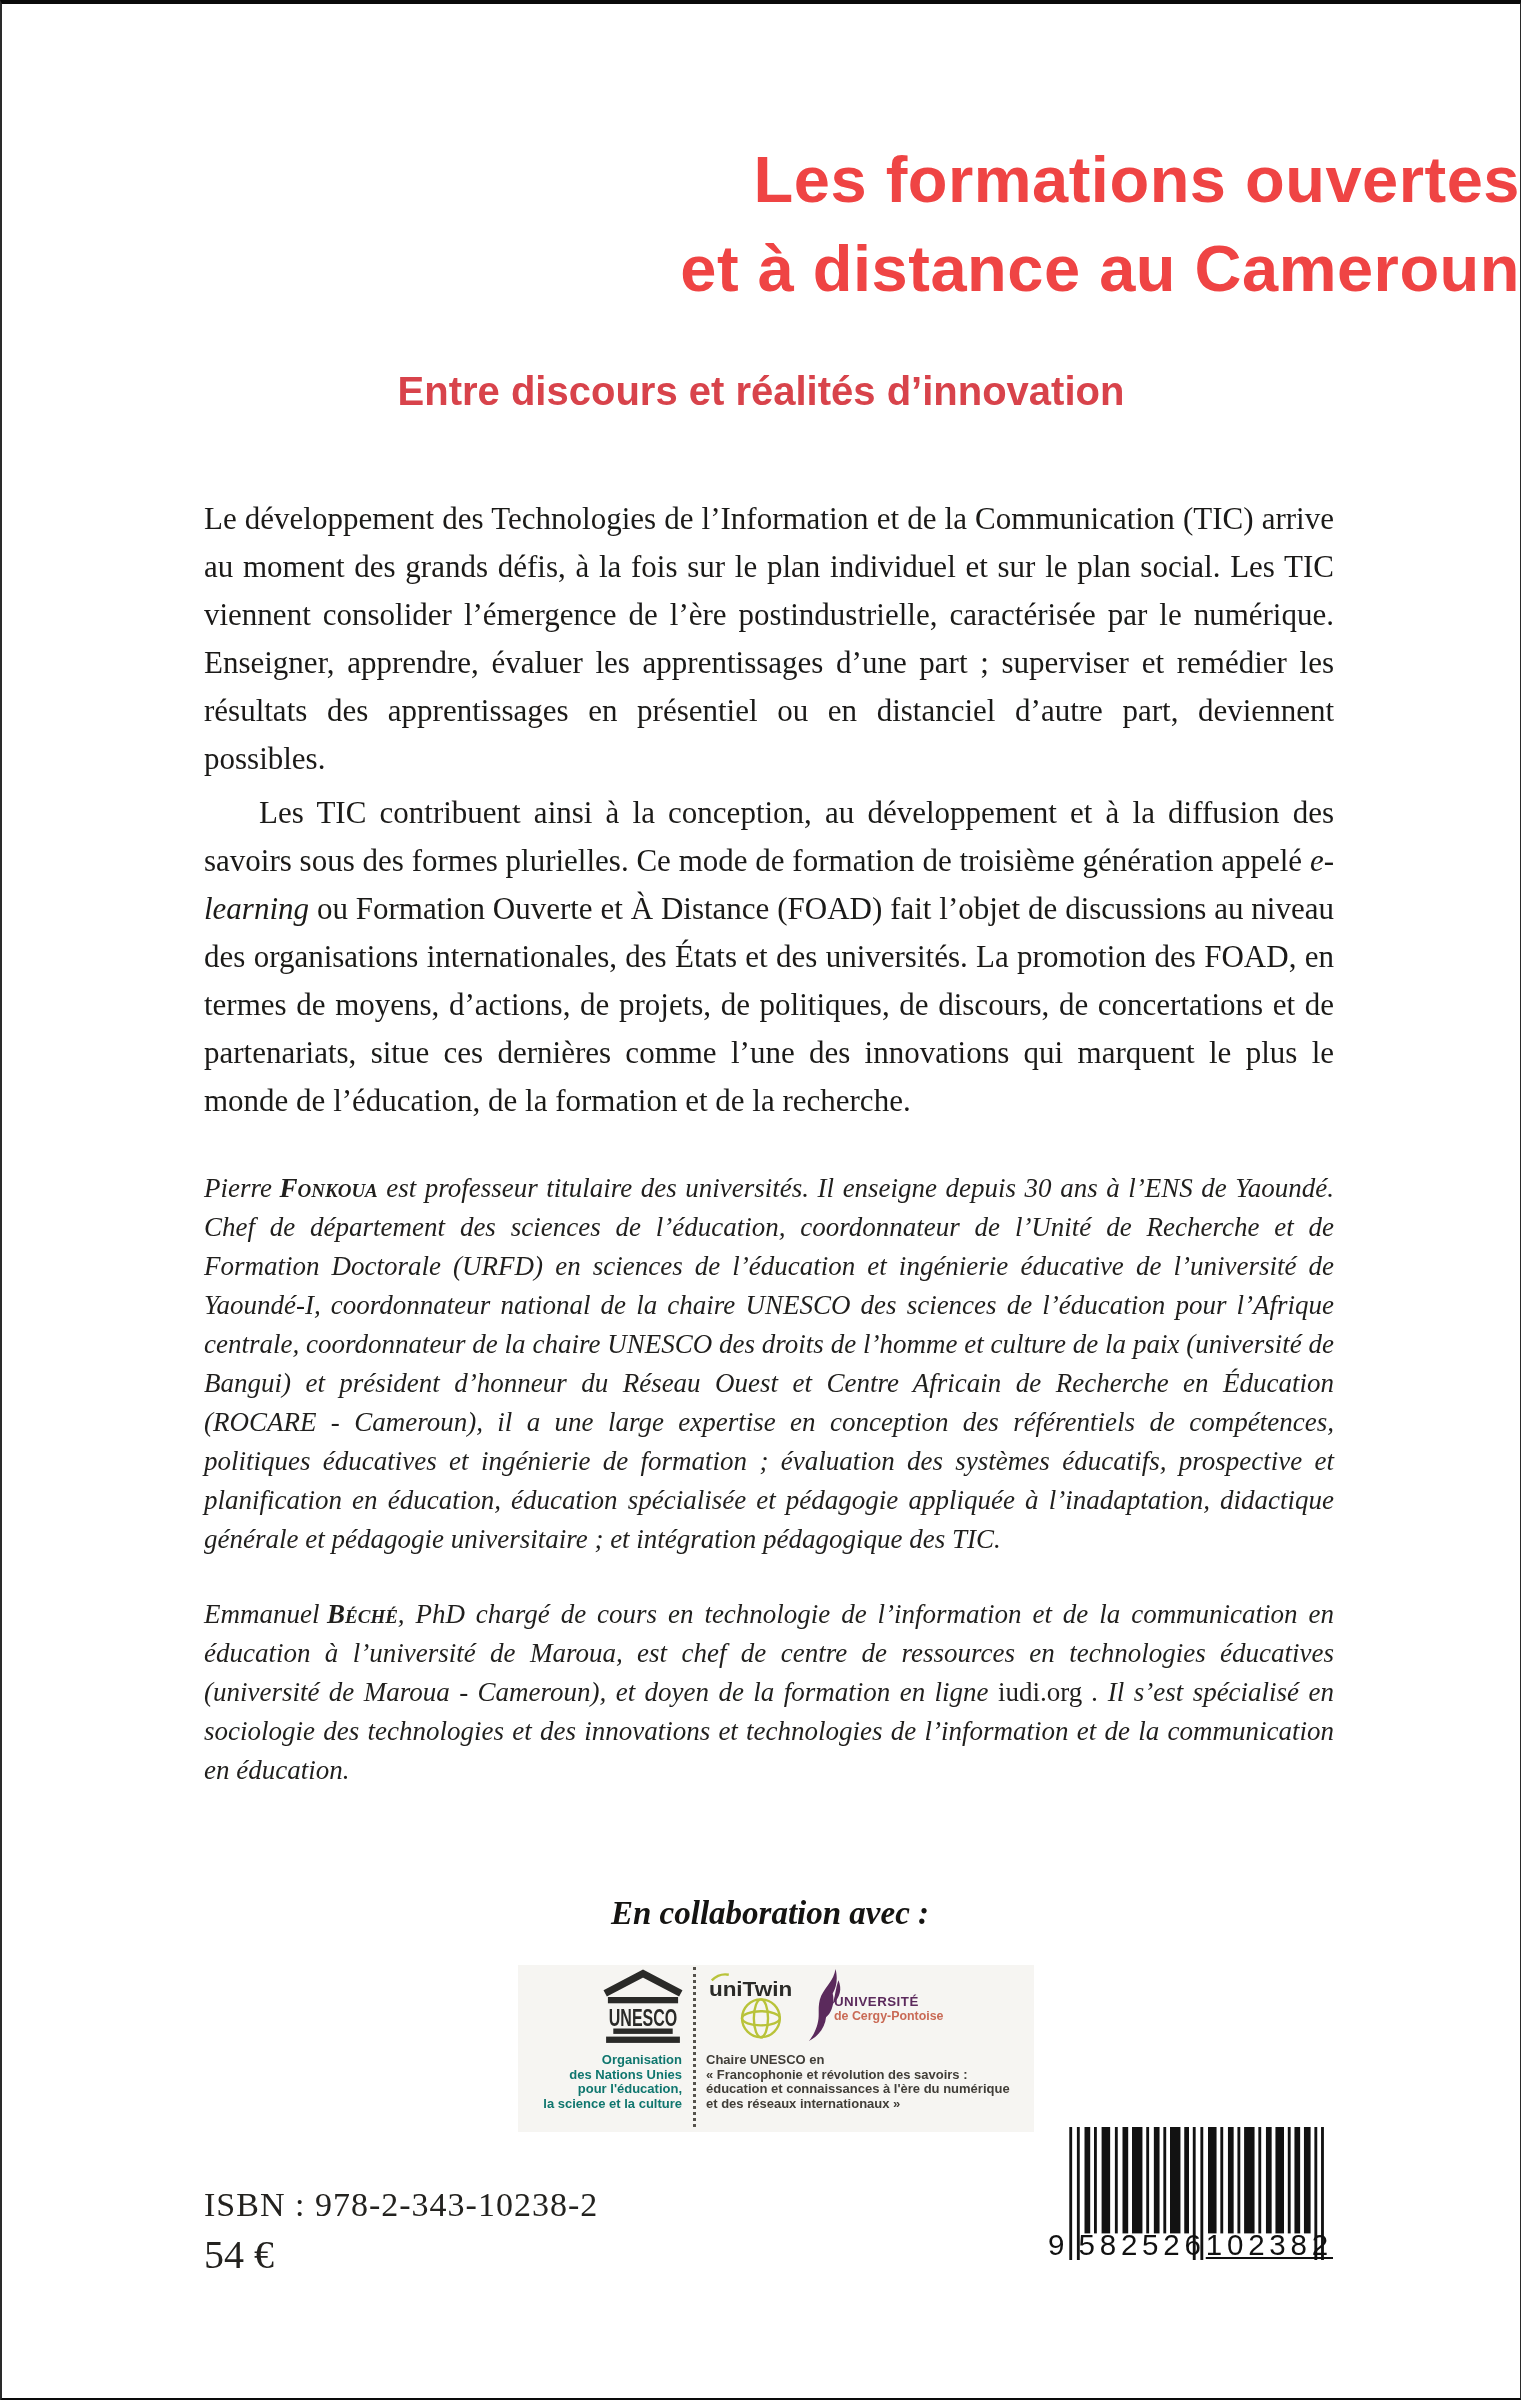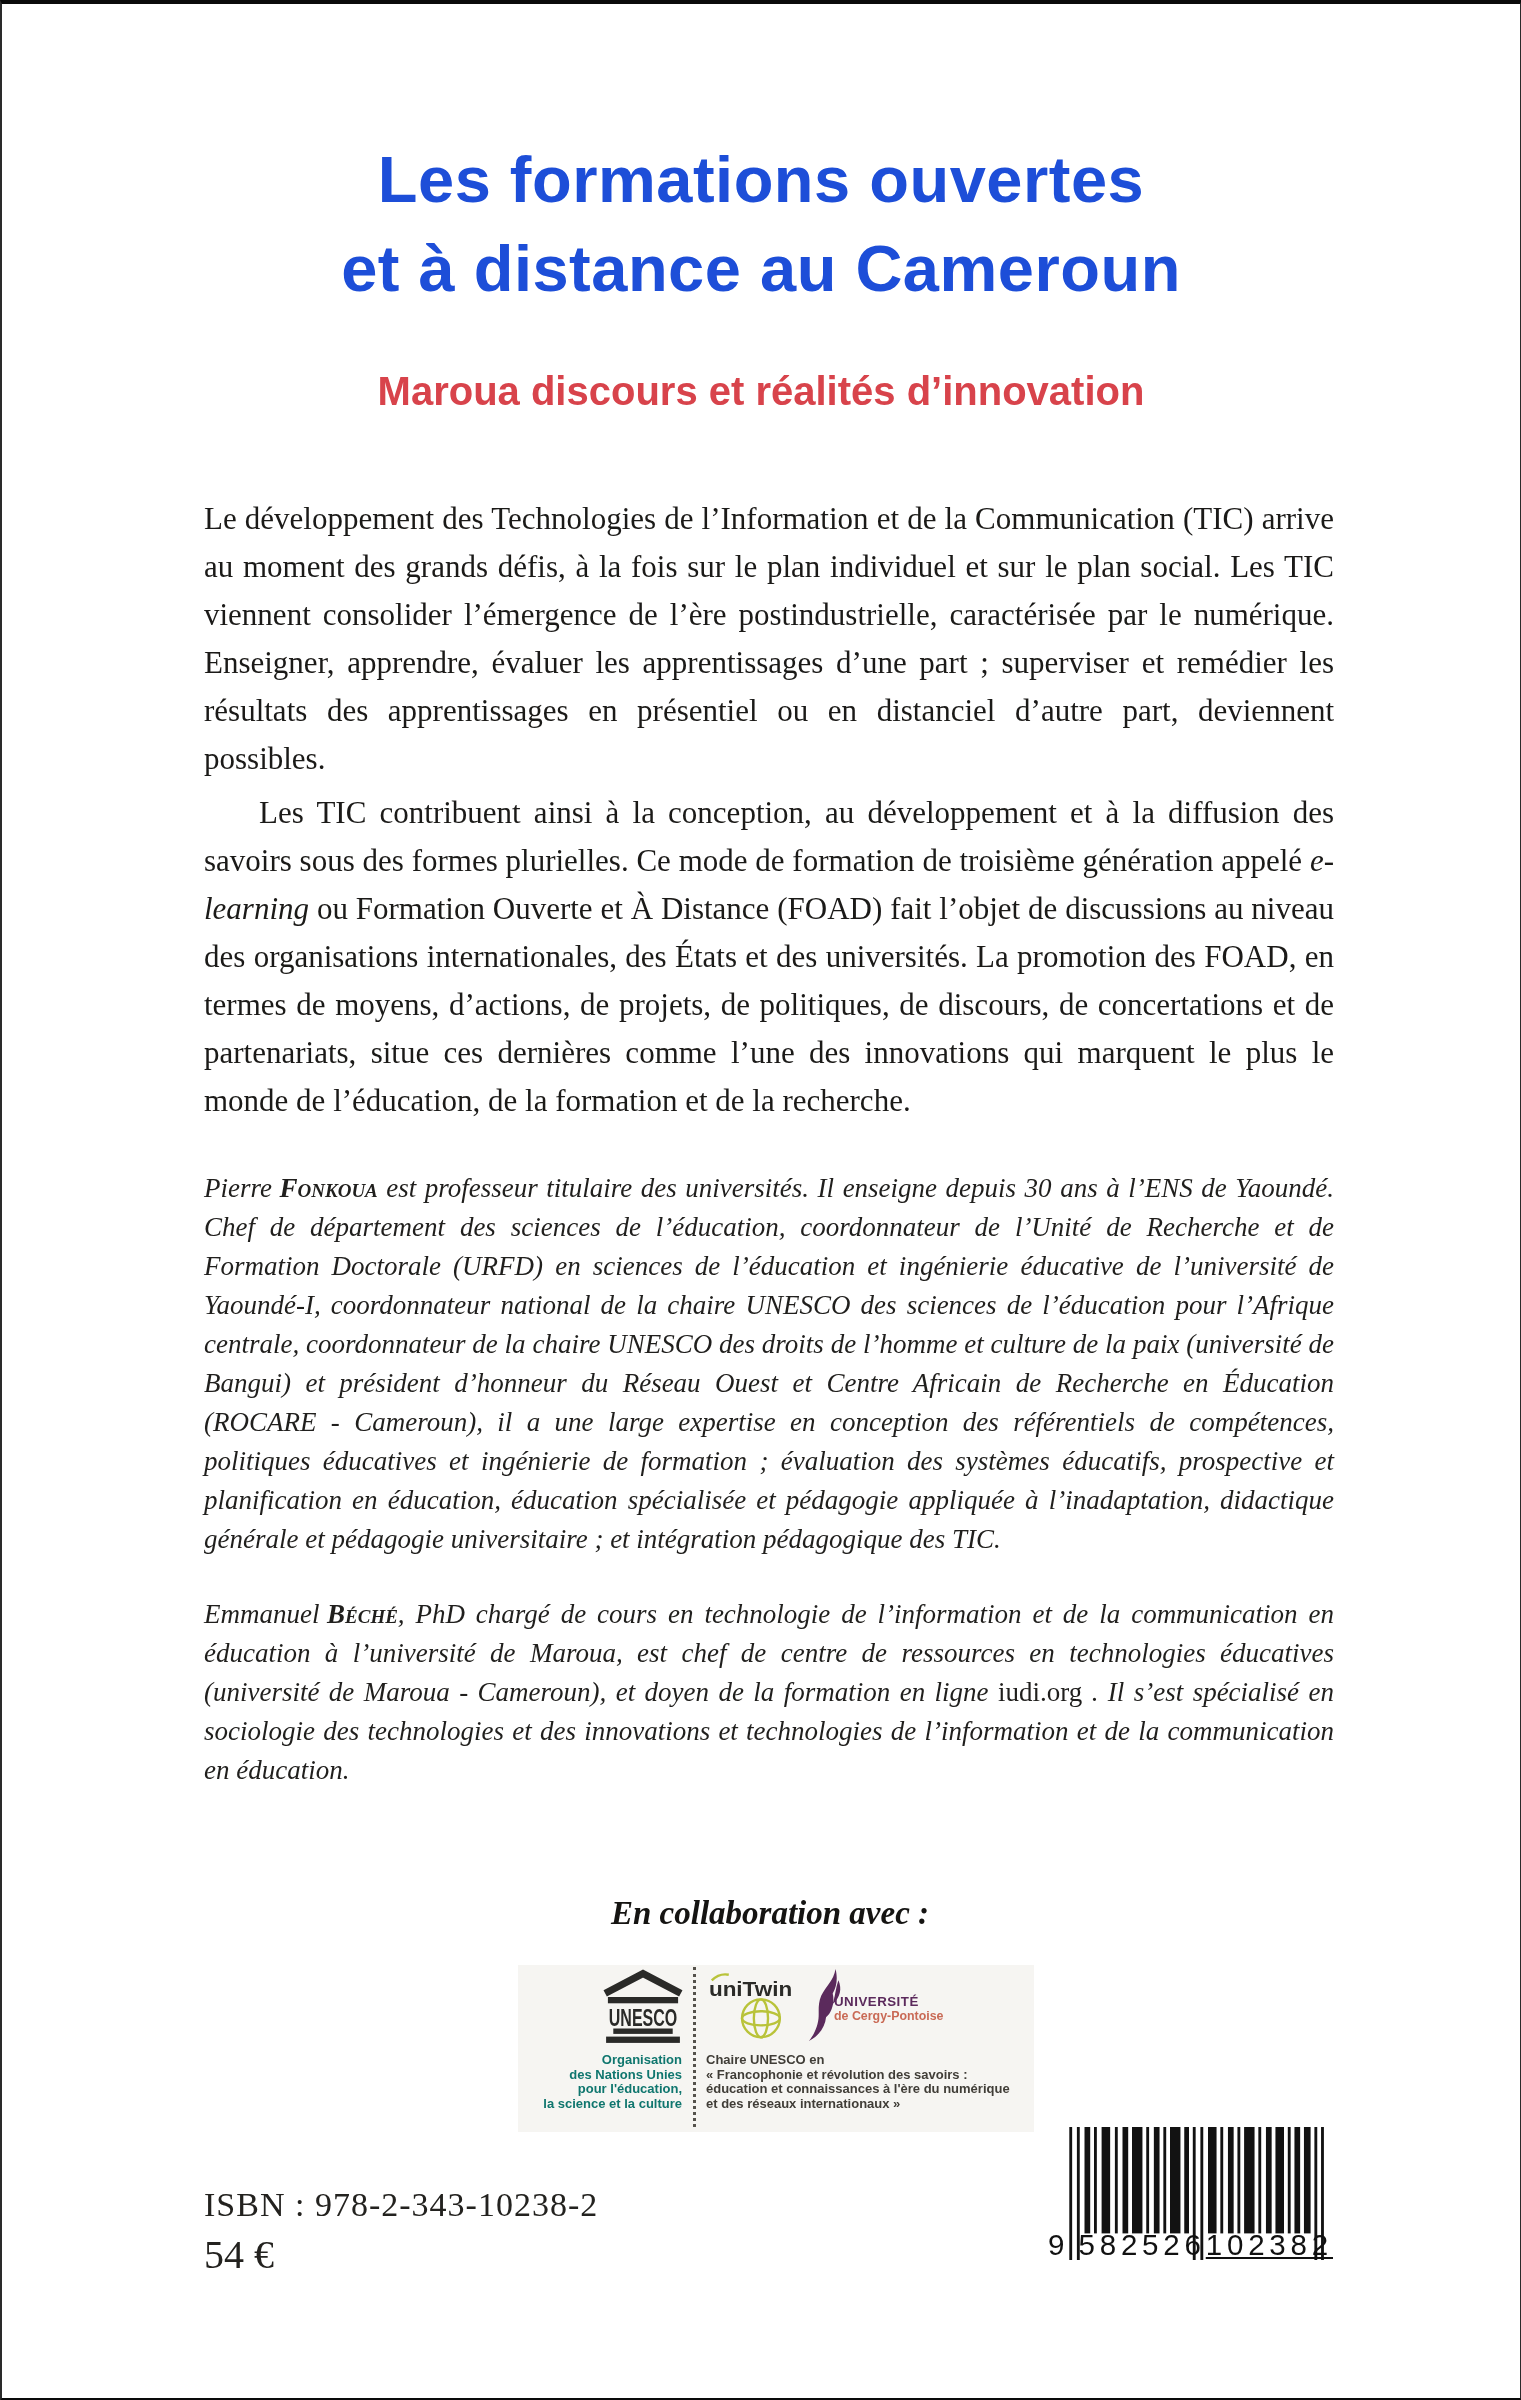--- a/index.html
+++ b/index.html
@@ -13,25 +13,25 @@
     border-left:2.9px solid #2a2a2a;
     border-right:2.9px solid #2a2a2a;
     border-bottom:3.8px solid #0a0a0a;
     font-family:"Liberation Serif",serif;
     color:#1a1a18;
     overflow:hidden;
   }
   
   .title{
     position:absolute;top:131px;left:0;width:100%;
-    text-align:center;
+    text-align:right;
     font-family:"Liberation Sans",sans-serif;
     font-weight:bold;
     font-size:65px;line-height:89px;
-    color:#1d4ed8;
+    color:#ef4444;
     letter-spacing:0.5px;
   }
   .subtitle{
     position:absolute;top:363px;left:0;width:100%;
     text-align:center;
     font-family:"Liberation Sans",sans-serif;
     font-weight:bold;
     font-size:40px;line-height:49px;
     color:#d8434b;
   }
@@ -117,21 +117,21 @@
 </style>
 </head>
 <body>
 
 <div class="page">
 
   <div class="title">
     <div>Les formations ouvertes</div>
     <div>et à distance au Cameroun</div>
   </div>
-  <div class="subtitle">Maroua discours et réalités d’innovation</div>
+  <div class="subtitle">Entre discours et réalités d’innovation</div>
 
   <div class="content">
     <p class="synopsis-p">Le développement des Technologies de l’Information et de la Communication (TIC) arrive au moment des grands défis, à la fois sur le plan individuel et sur le plan social. Les TIC viennent consolider l’émergence de l’ère postindustrielle, caractérisée par le numérique. Enseigner, apprendre, évaluer les apprentissages d’une part ; superviser et remédier les résultats des apprentissages en présentiel ou en distanciel d’autre part, deviennent possibles.</p>
     <p class="synopsis-p indent"><span>Les TIC contribuent ainsi à la conception, au développement et à la diffusion des savoirs sous des formes plurielles. Ce mode de formation de troisième génération appelé </span><span class="italic">e-learning</span><span> ou Formation Ouverte et À Distance (FOAD) fait l’objet de discussions au niveau des organisations internationales, des États et des universités. La promotion des FOAD, en termes de moyens, d’actions, de projets, de politiques, de discours, de concertations et de partenariats, situe ces dernières comme l’une des innovations qui marquent le plus le monde de l’éducation, de la formation et de la recherche.</span></p>
 
     <p class="bio first"><span class="author-given">Pierre</span><span class="author-family">Fonkoua</span><span> est professeur titulaire des universités. Il enseigne depuis 30 ans à l’ENS de Yaoundé. Chef de département des sciences de l’éducation, coordonnateur de l’Unité de Recherche et de Formation Doctorale (URFD) en sciences de l’éducation et ingénierie éducative de l’université de Yaoundé-I, coordonnateur national de la chaire UNESCO des sciences de l’éducation pour l’Afrique centrale, coordonnateur de la chaire UNESCO des droits de l’homme et culture de la paix (université de Bangui) et président d’honneur du Réseau Ouest et Centre Africain de Recherche en Éducation (ROCARE - Cameroun), il a une large expertise en conception des référentiels de compétences, politiques éducatives et ingénierie de formation ; évaluation des systèmes éducatifs, prospective et planification en éducation, éducation spécialisée et pédagogie appliquée à l’inadaptation, didactique générale et pédagogie universitaire ; et intégration pédagogique des TIC.</span></p>
 
     <p class="bio second"><span class="author-given">Emmanuel</span><span class="author-family">Béché</span><span>, PhD chargé de cours en technologie de l’information et de la communication en éducation à l’université de Maroua, est chef de centre de ressources en technologies éducatives (université de Maroua - Cameroun), et doyen de la formation en ligne </span><span class="roman">iudi.org</span><span> . Il s’est spécialisé en sociologie des technologies et des innovations et technologies de l’information et de la communication en éducation.</span></p>
   </div>
 

